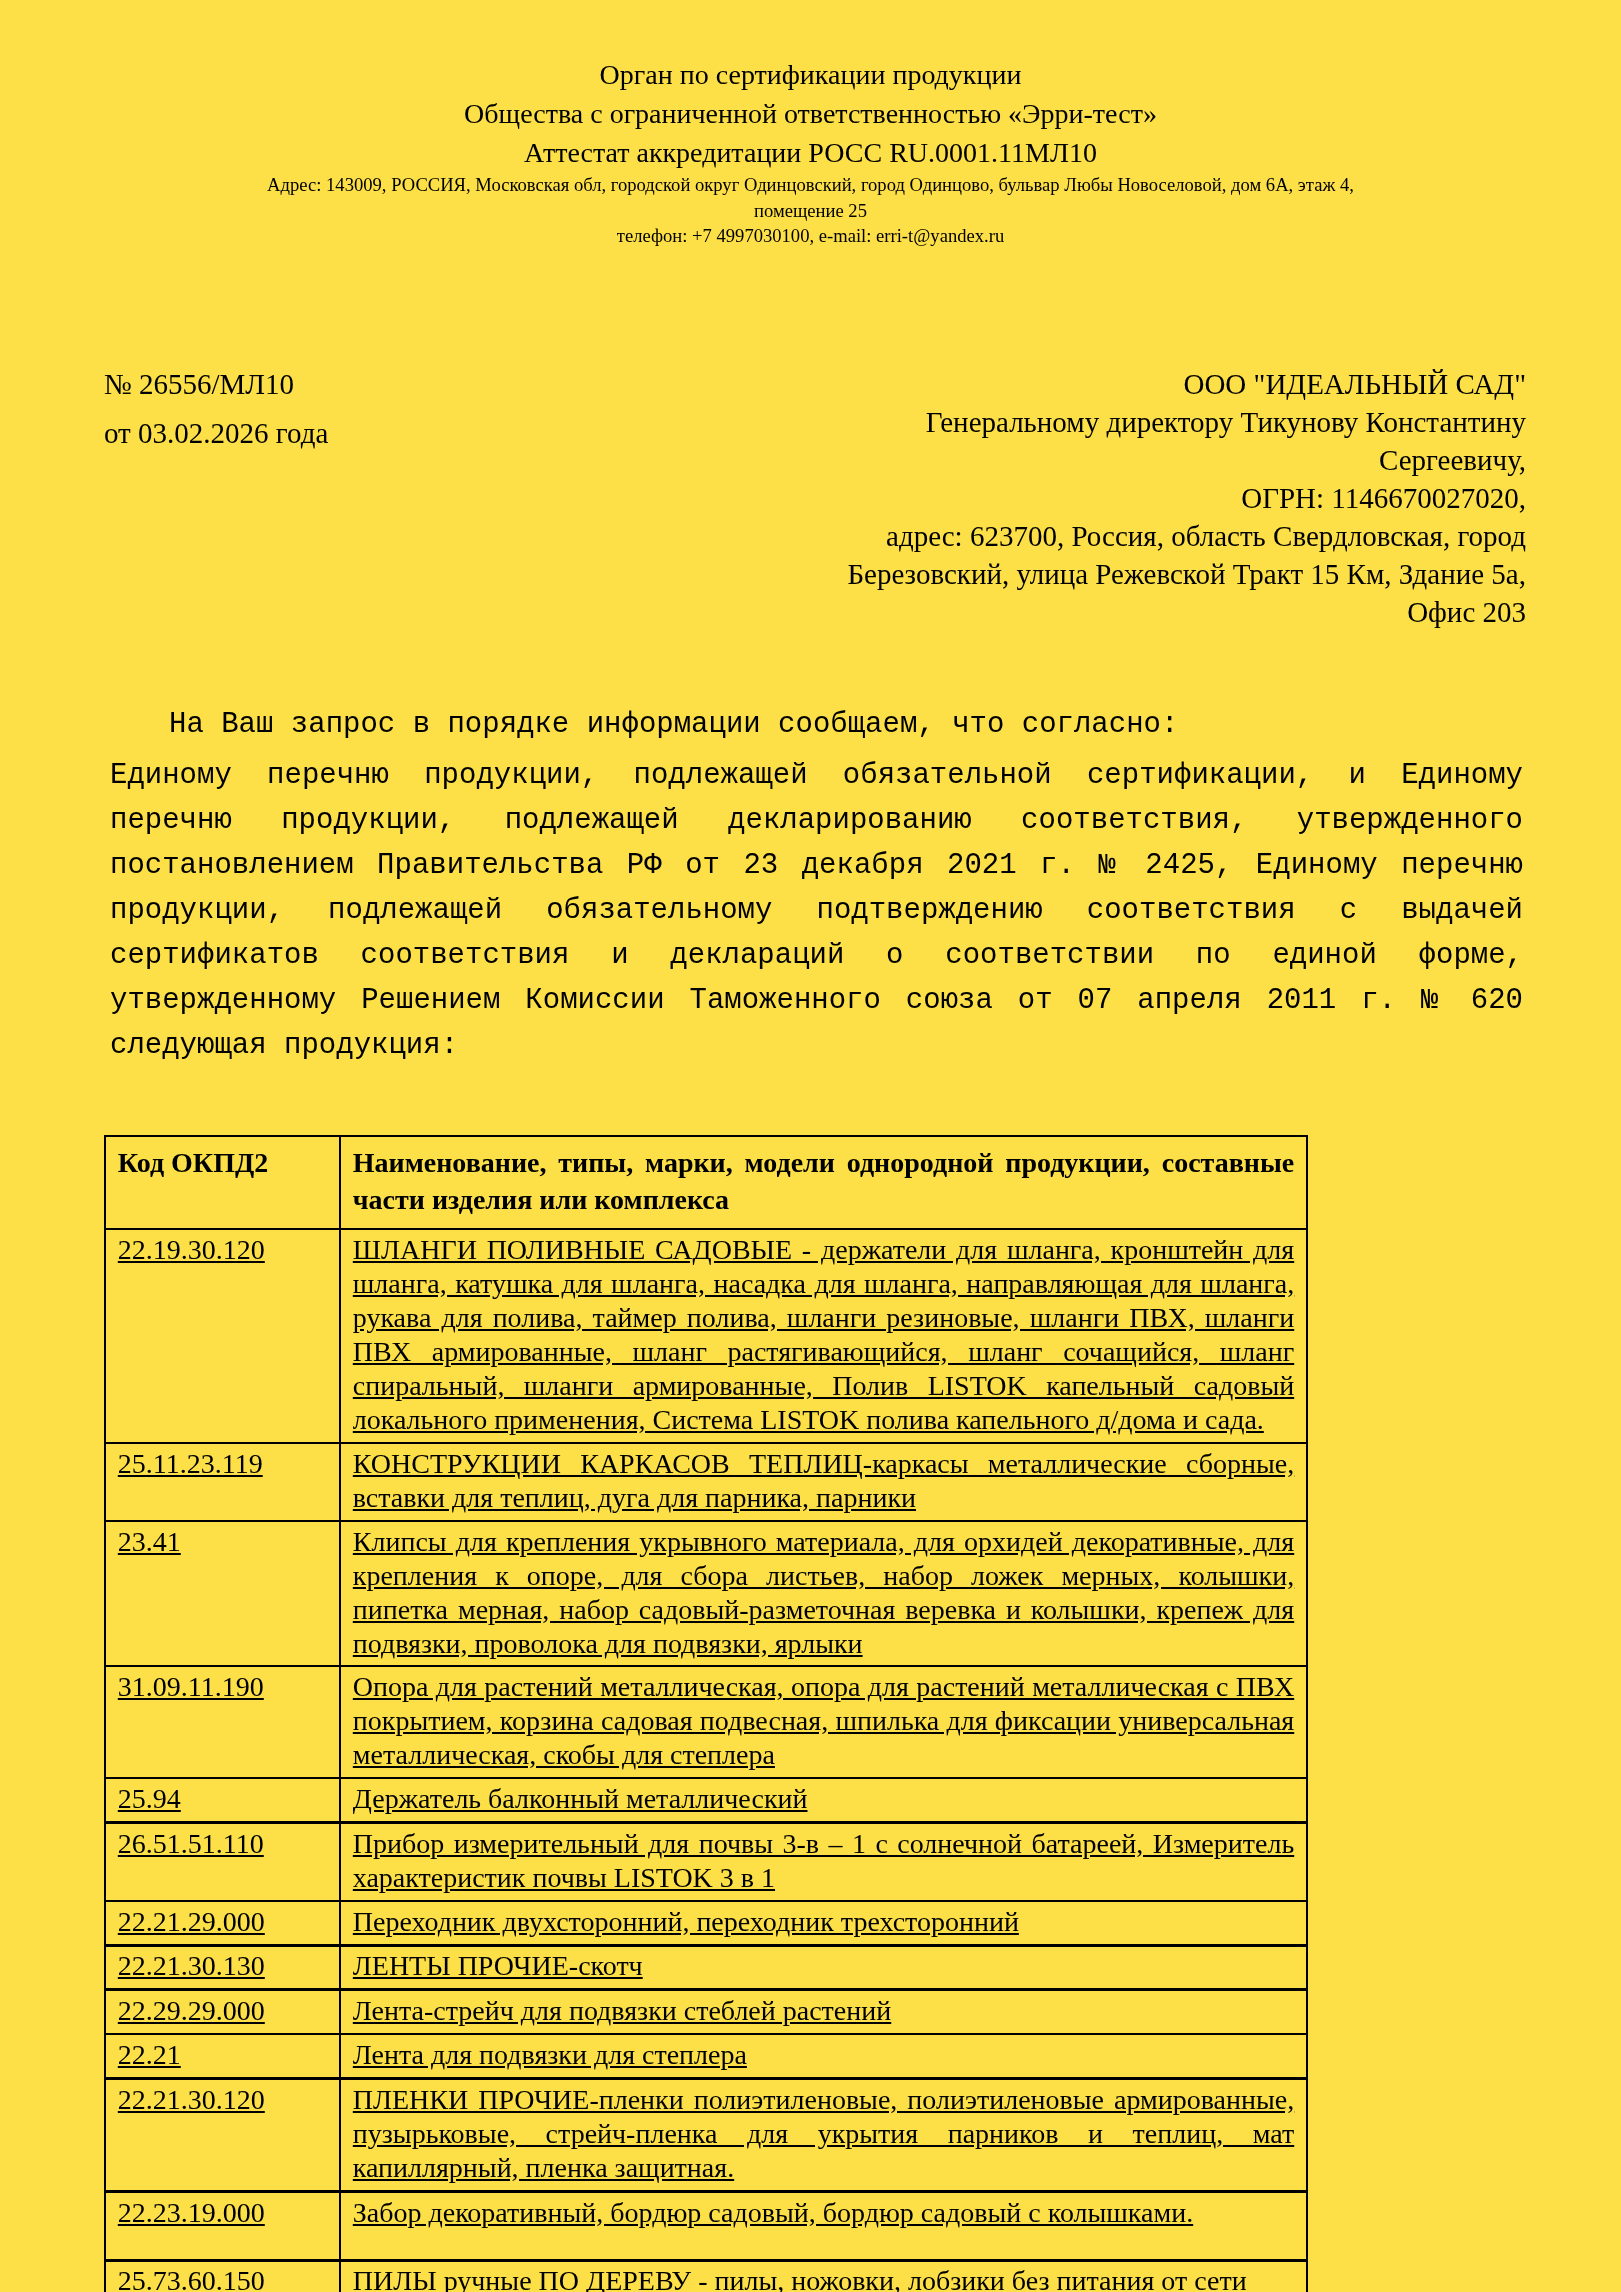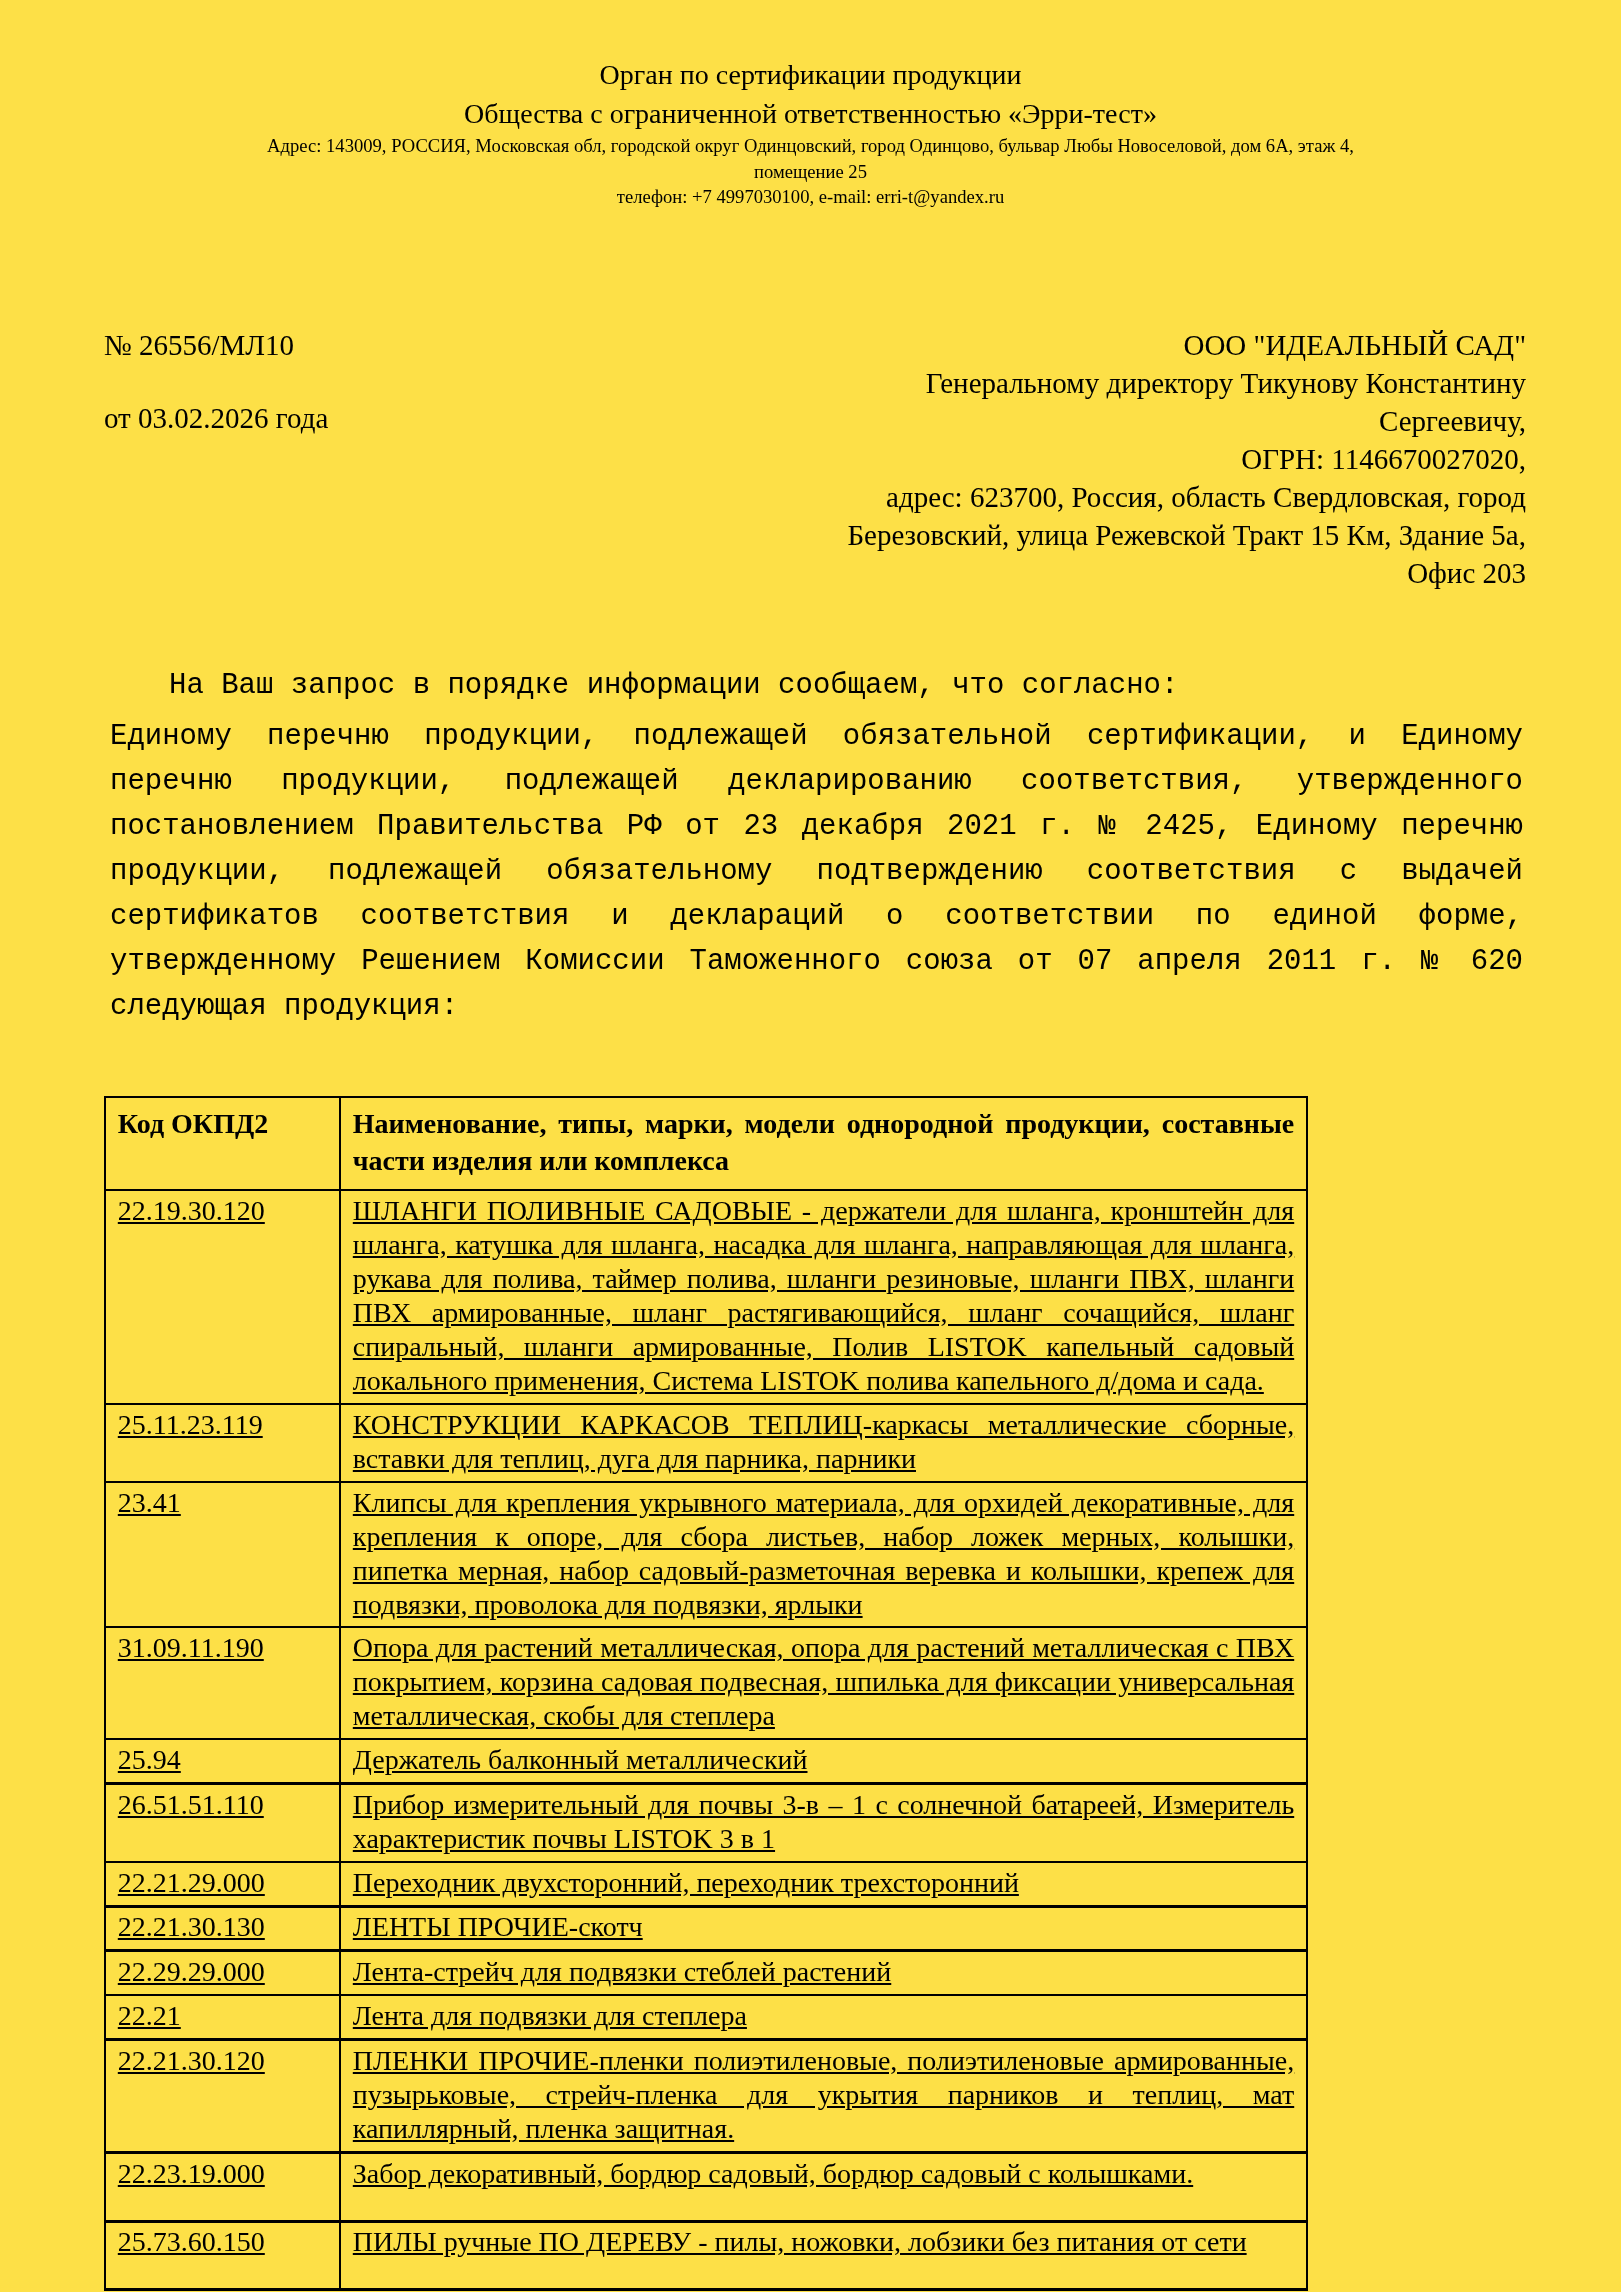--- a/index.html
+++ b/index.html
@@ -40,21 +40,21 @@
     align-items: flex-start;
     margin-top: 116px;
     padding-left: 104px;
     padding-right: 95px;
   }
   .ref-block {
     font-size: 29px;
     line-height: 39px;
     white-space: nowrap;
   }
-  .ref-block .ref-number { margin-bottom: 34px; }
+  .ref-block .ref-number { margin-bottom: 10px; }
   .addressee-block {
     text-align: right;
     font-size: 29px;
     line-height: 38px;
     max-width: 882px;
   }
 
   
   .body-text {
     margin: 71px 92px 0 104px;
@@ -105,20 +105,21 @@
   .okpd-table tr.tall td { padding-bottom: 29px; }
 </style>
 </head>
 <body>
 
 <div class="page">
 
   <div class="letterhead">
     <div class="org-line">Орган по сертификации продукции</div>
     <div class="org-line">Общества с ограниченной ответственностью «Эрри-тест»</div>
+    <div class="org-line">Аттестат аккредитации РОСС RU.0001.11МЛ10</div>
     <div class="small-line">Адрес: 143009, РОССИЯ, Московская обл, городской округ Одинцовский, город Одинцово, бульвар Любы Новоселовой, дом 6А, этаж 4,</div>
     <div class="small-line">помещение 25</div>
     <div class="small-line">телефон: +7 4997030100, e-mail: erri-t@yandex.ru</div>
   </div>
 
   <div class="ref-row">
     <div class="ref-block">
       <div class="ref-number">№ 26556/МЛ10</div>
       <div class="ref-date">от 03.02.2026 года</div>
     </div>

